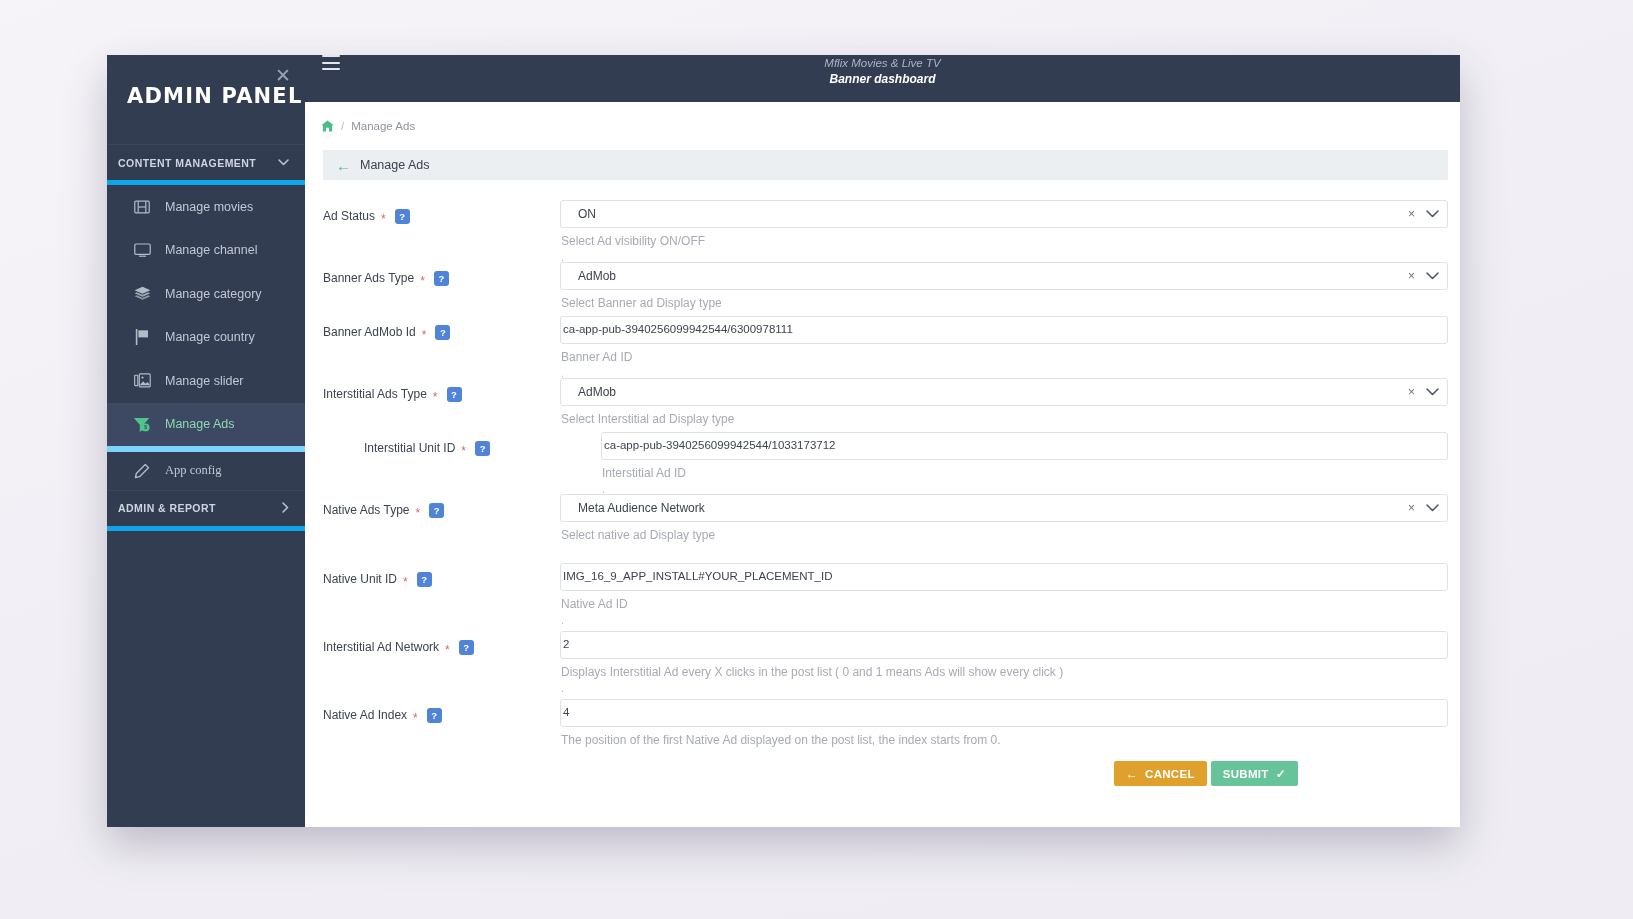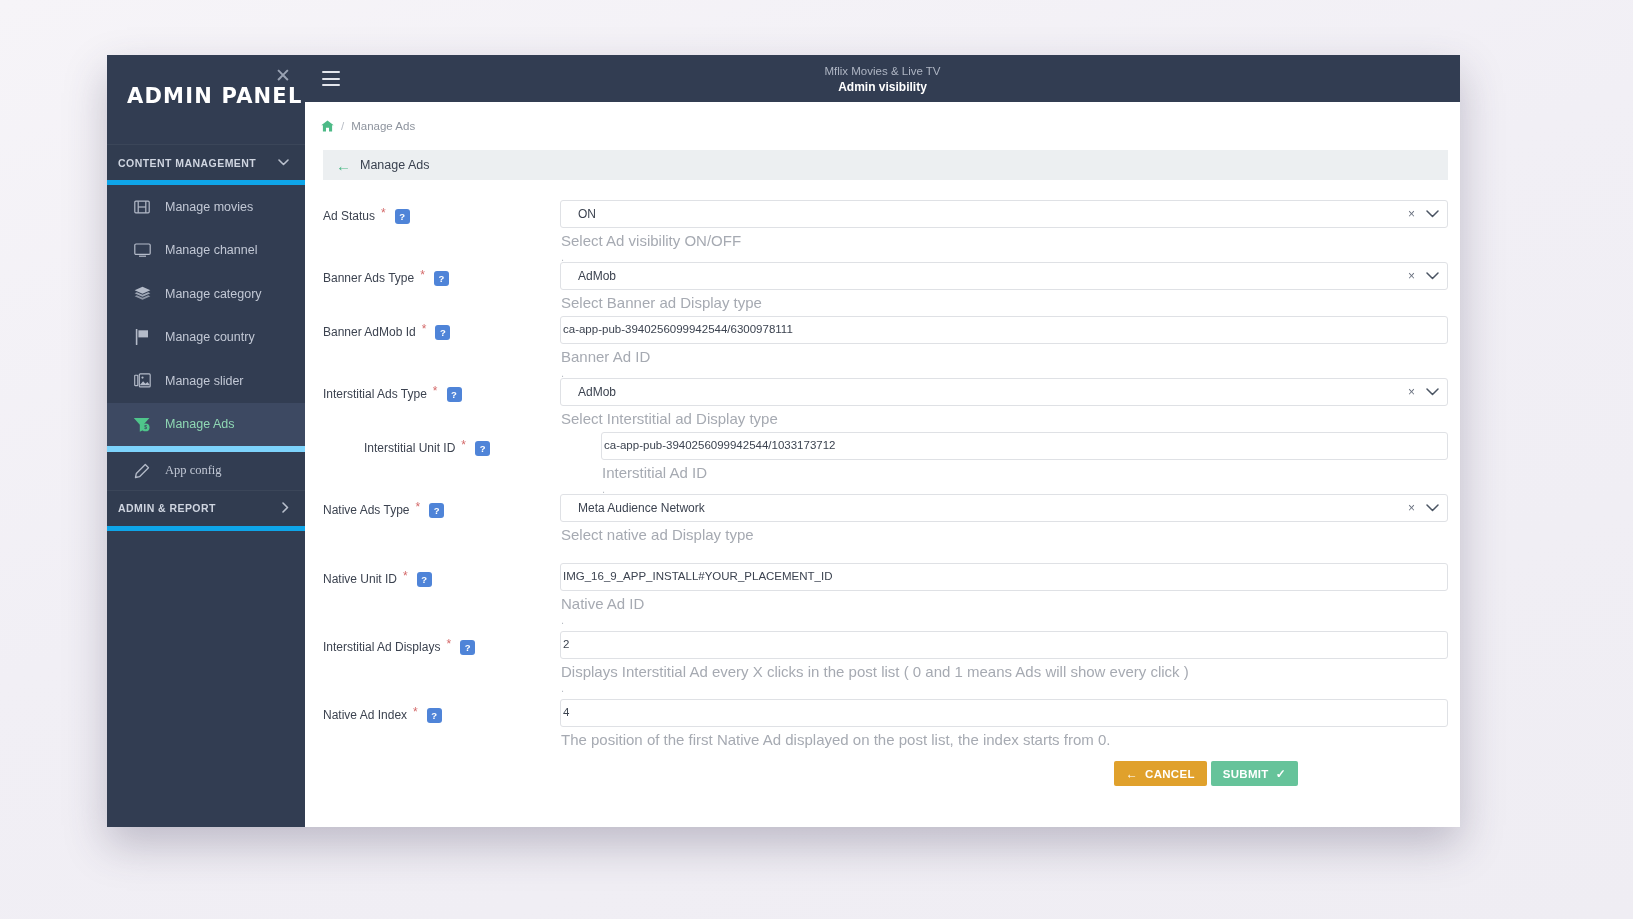--- a/index.html
+++ b/index.html
@@ -130,23 +130,24 @@
     display: flex;
     flex-direction: column;
     background: #ffffff;
     min-width: 0;
   }
 
   #topbar {
     height: 47px;
     background: #323d52;
     display: flex;
-    align-items: center;
+    align-items: flex-start;
     position: relative;
     flex: 0 0 47px;
+    font-style: italic;
   }
   .hamburger {
     margin-left: 17px;
     width: 18px;
     height: 15px;
     display: flex;
     flex-direction: column;
     justify-content: space-between;
     cursor: pointer;
   }
@@ -224,21 +225,21 @@
   .field-row {
     display: flex;
     align-items: flex-start;
     position: relative;
   }
   .field-label-cell {
     width: 237px;
     flex: 0 0 237px;
     padding-top: 8px;
     display: flex;
-    align-items: flex-start;
+    align-items: flex-end;
     gap: 5px;
     white-space: nowrap;
   }
   .field-label {
     font-size: 12px;
     color: #3c4350;
     line-height: 16px;
   }
   .req-star {
     color: #d46a6a;
@@ -302,21 +303,21 @@
     cursor: pointer;
   }
   .sel-caret {
     color: #4b5563;
     display: flex;
     align-items: center;
     cursor: pointer;
   }
 
   .helper {
-    font-size: 15px;
+    font-size: 12px;
     color: #a6aab2;
     line-height: 14px;
     padding-left: 1px;
     margin-top: 6px;
   }
   .microdot {
     font-size: 11px;
     color: #b9bdc4;
     line-height: 10px;
     height: 10px;
@@ -463,21 +464,21 @@
   <div id="main">
 
     <header id="topbar">
       <div class="hamburger">
         <span></span>
           <span></span>
           <span></span>
       </div>
       <div class="topbar-titles">
         <div class="tb-app">Mflix Movies &amp; Live TV</div>
-        <div class="tb-sub">Admin visibility</div>
+        <div class="tb-sub">Banner dashboard</div>
       </div>
     </header>
 
     <div id="content-scroll">
 
       <nav id="breadcrumb">
         <span class="crumb-home">
           <svg width="13" height="12" viewBox="0 0 13 12" fill="currentColor">
             <path d="M6.5 0.4L0.3 5.3h1.6v6.2h3.1V7.8h3v3.7h3.1V5.3h1.6z"></path>
           </svg>
@@ -622,21 +623,21 @@
             <div class="ctrl text">
               <span class="val">IMG_16_9_APP_INSTALL#YOUR_PLACEMENT_ID</span>
             </div>
             <div class="helper">Native Ad ID</div>
             <div class="microdot">.</div>
           </div>
         </div>
 
         <div class="field-row" style="margin-top:6px;">
           <div class="field-label-cell">
-            <span class="field-label">Interstitial Ad Displays</span>
+            <span class="field-label">Interstitial Ad Network</span>
             <span class="req-star">*</span>
             <span class="help-badge">?</span>
           </div>
           <div class="field-input-cell">
             <div class="ctrl text">
               <span class="val">2</span>
             </div>
             <div class="helper">Displays Interstitial Ad every X clicks in the post list ( 0 and 1 means Ads will show every click )</div>
             <div class="microdot">.</div>
           </div>

